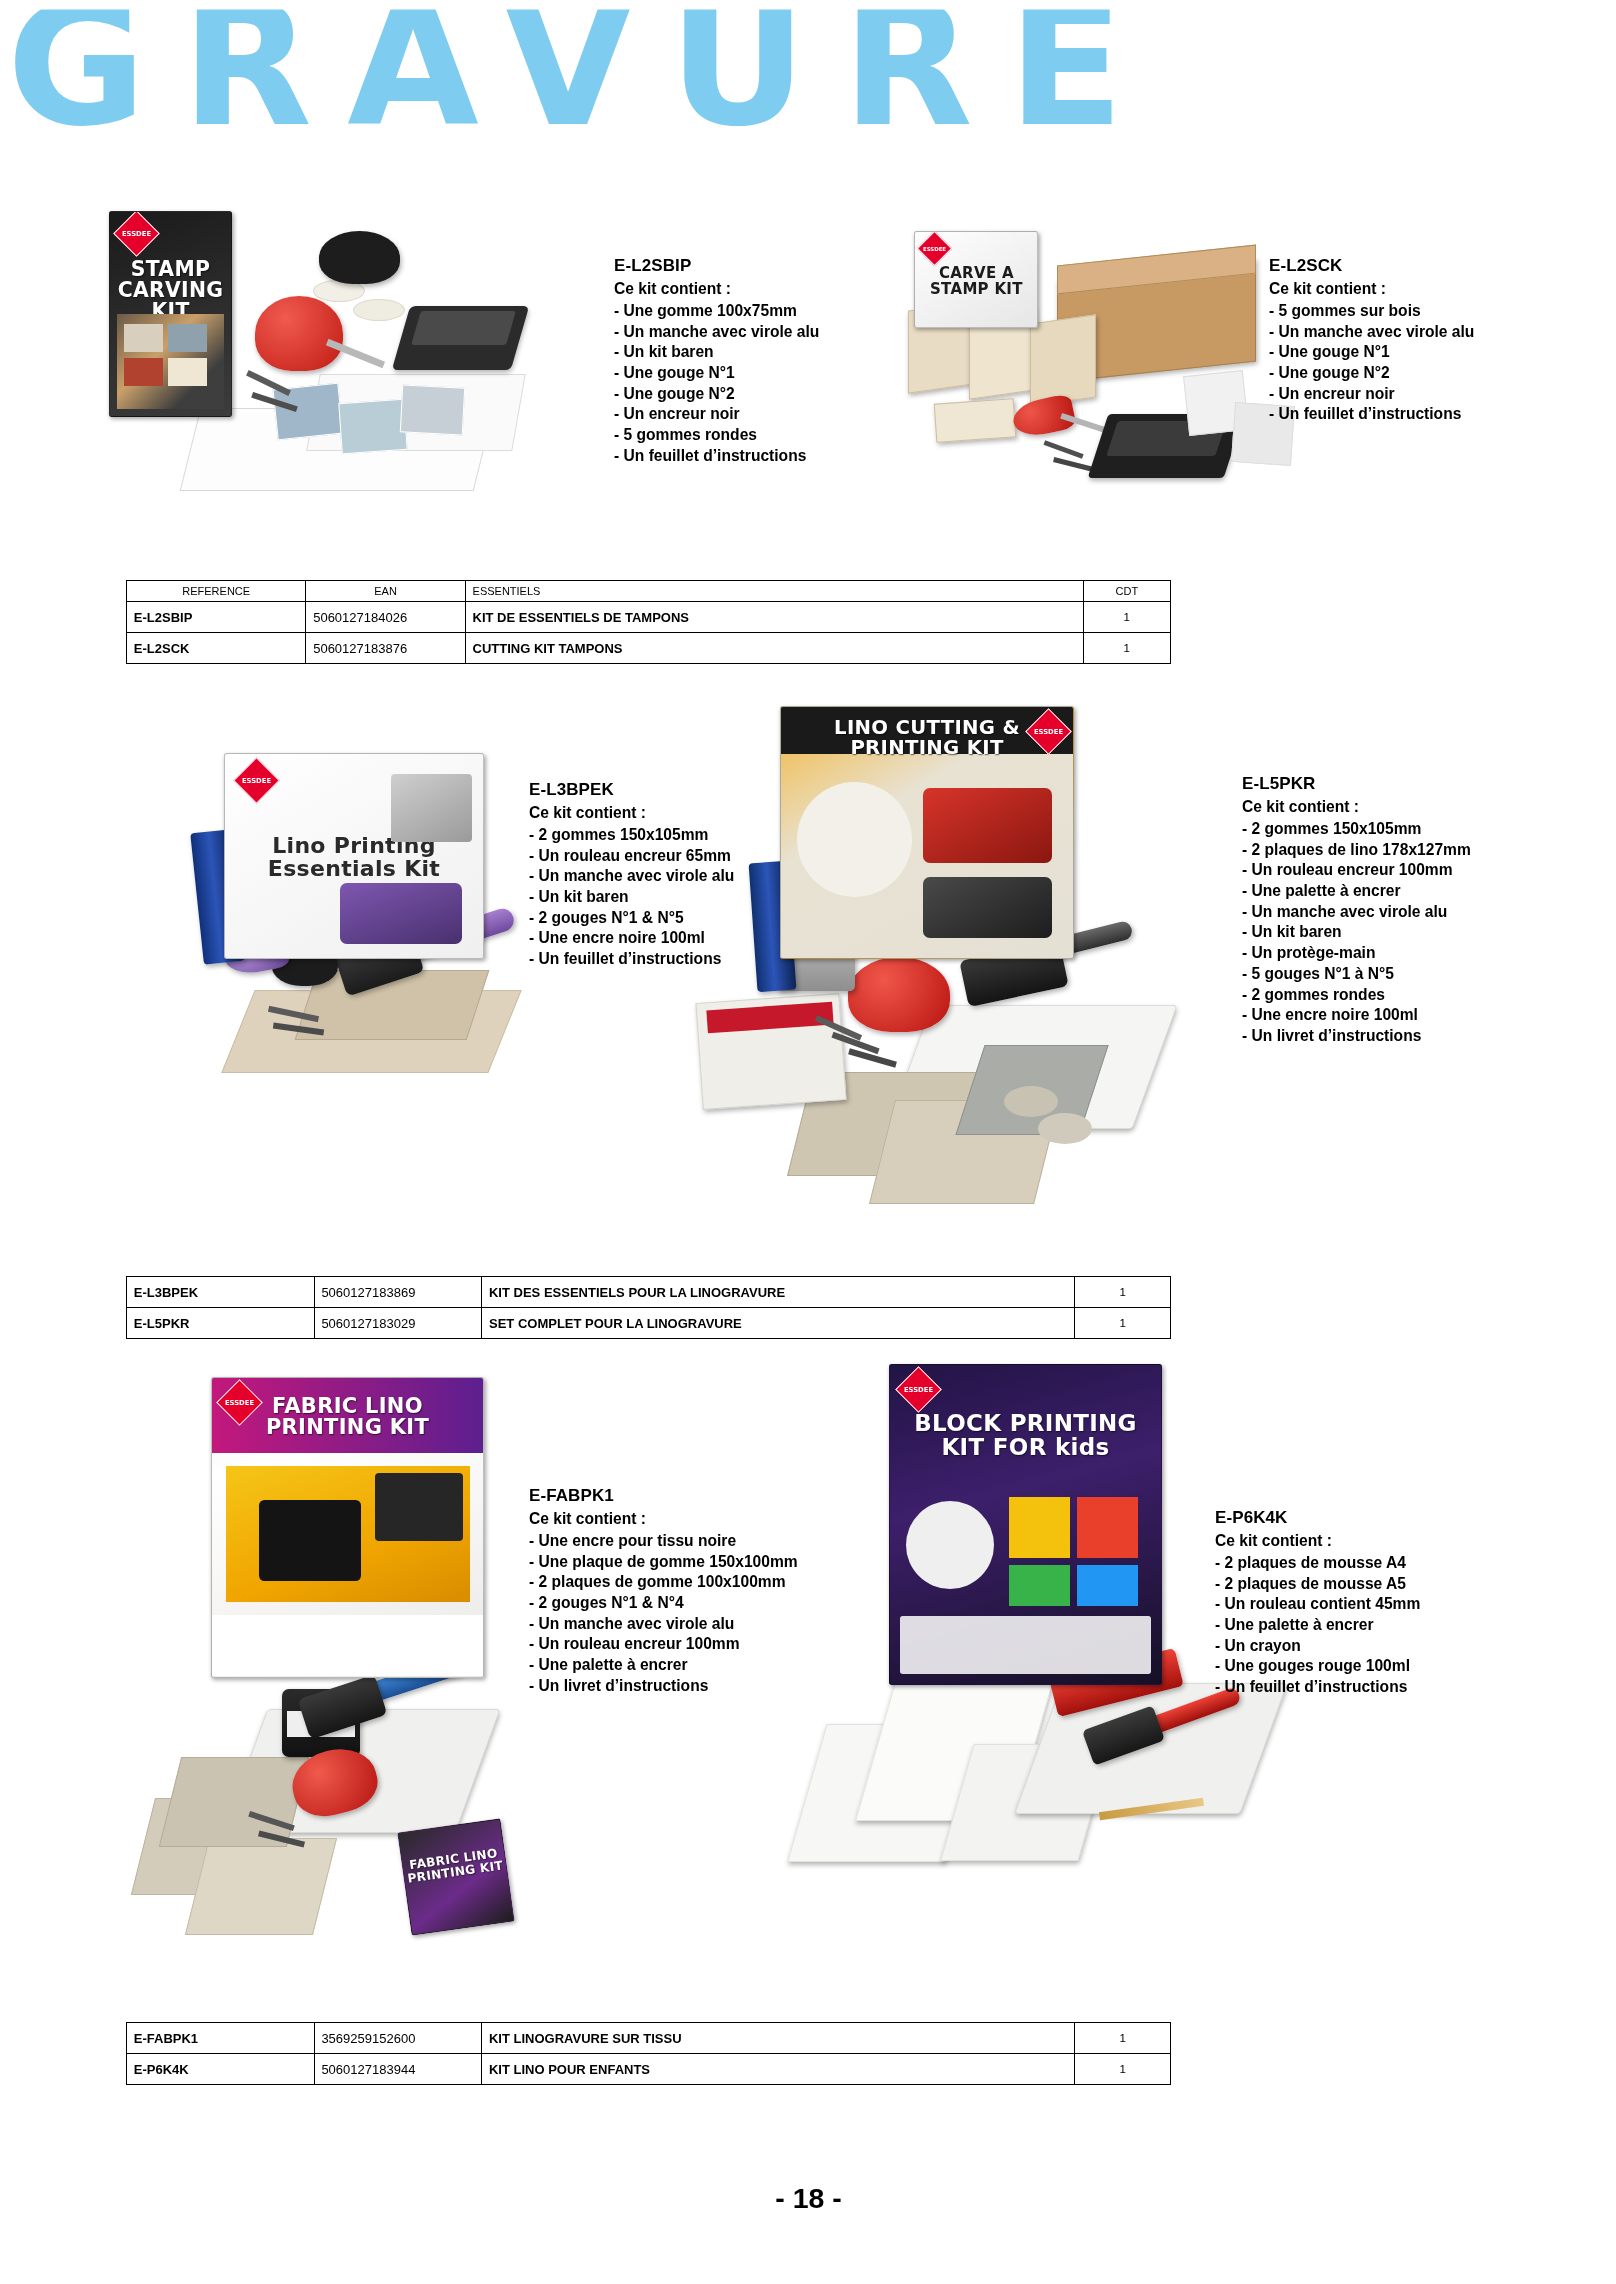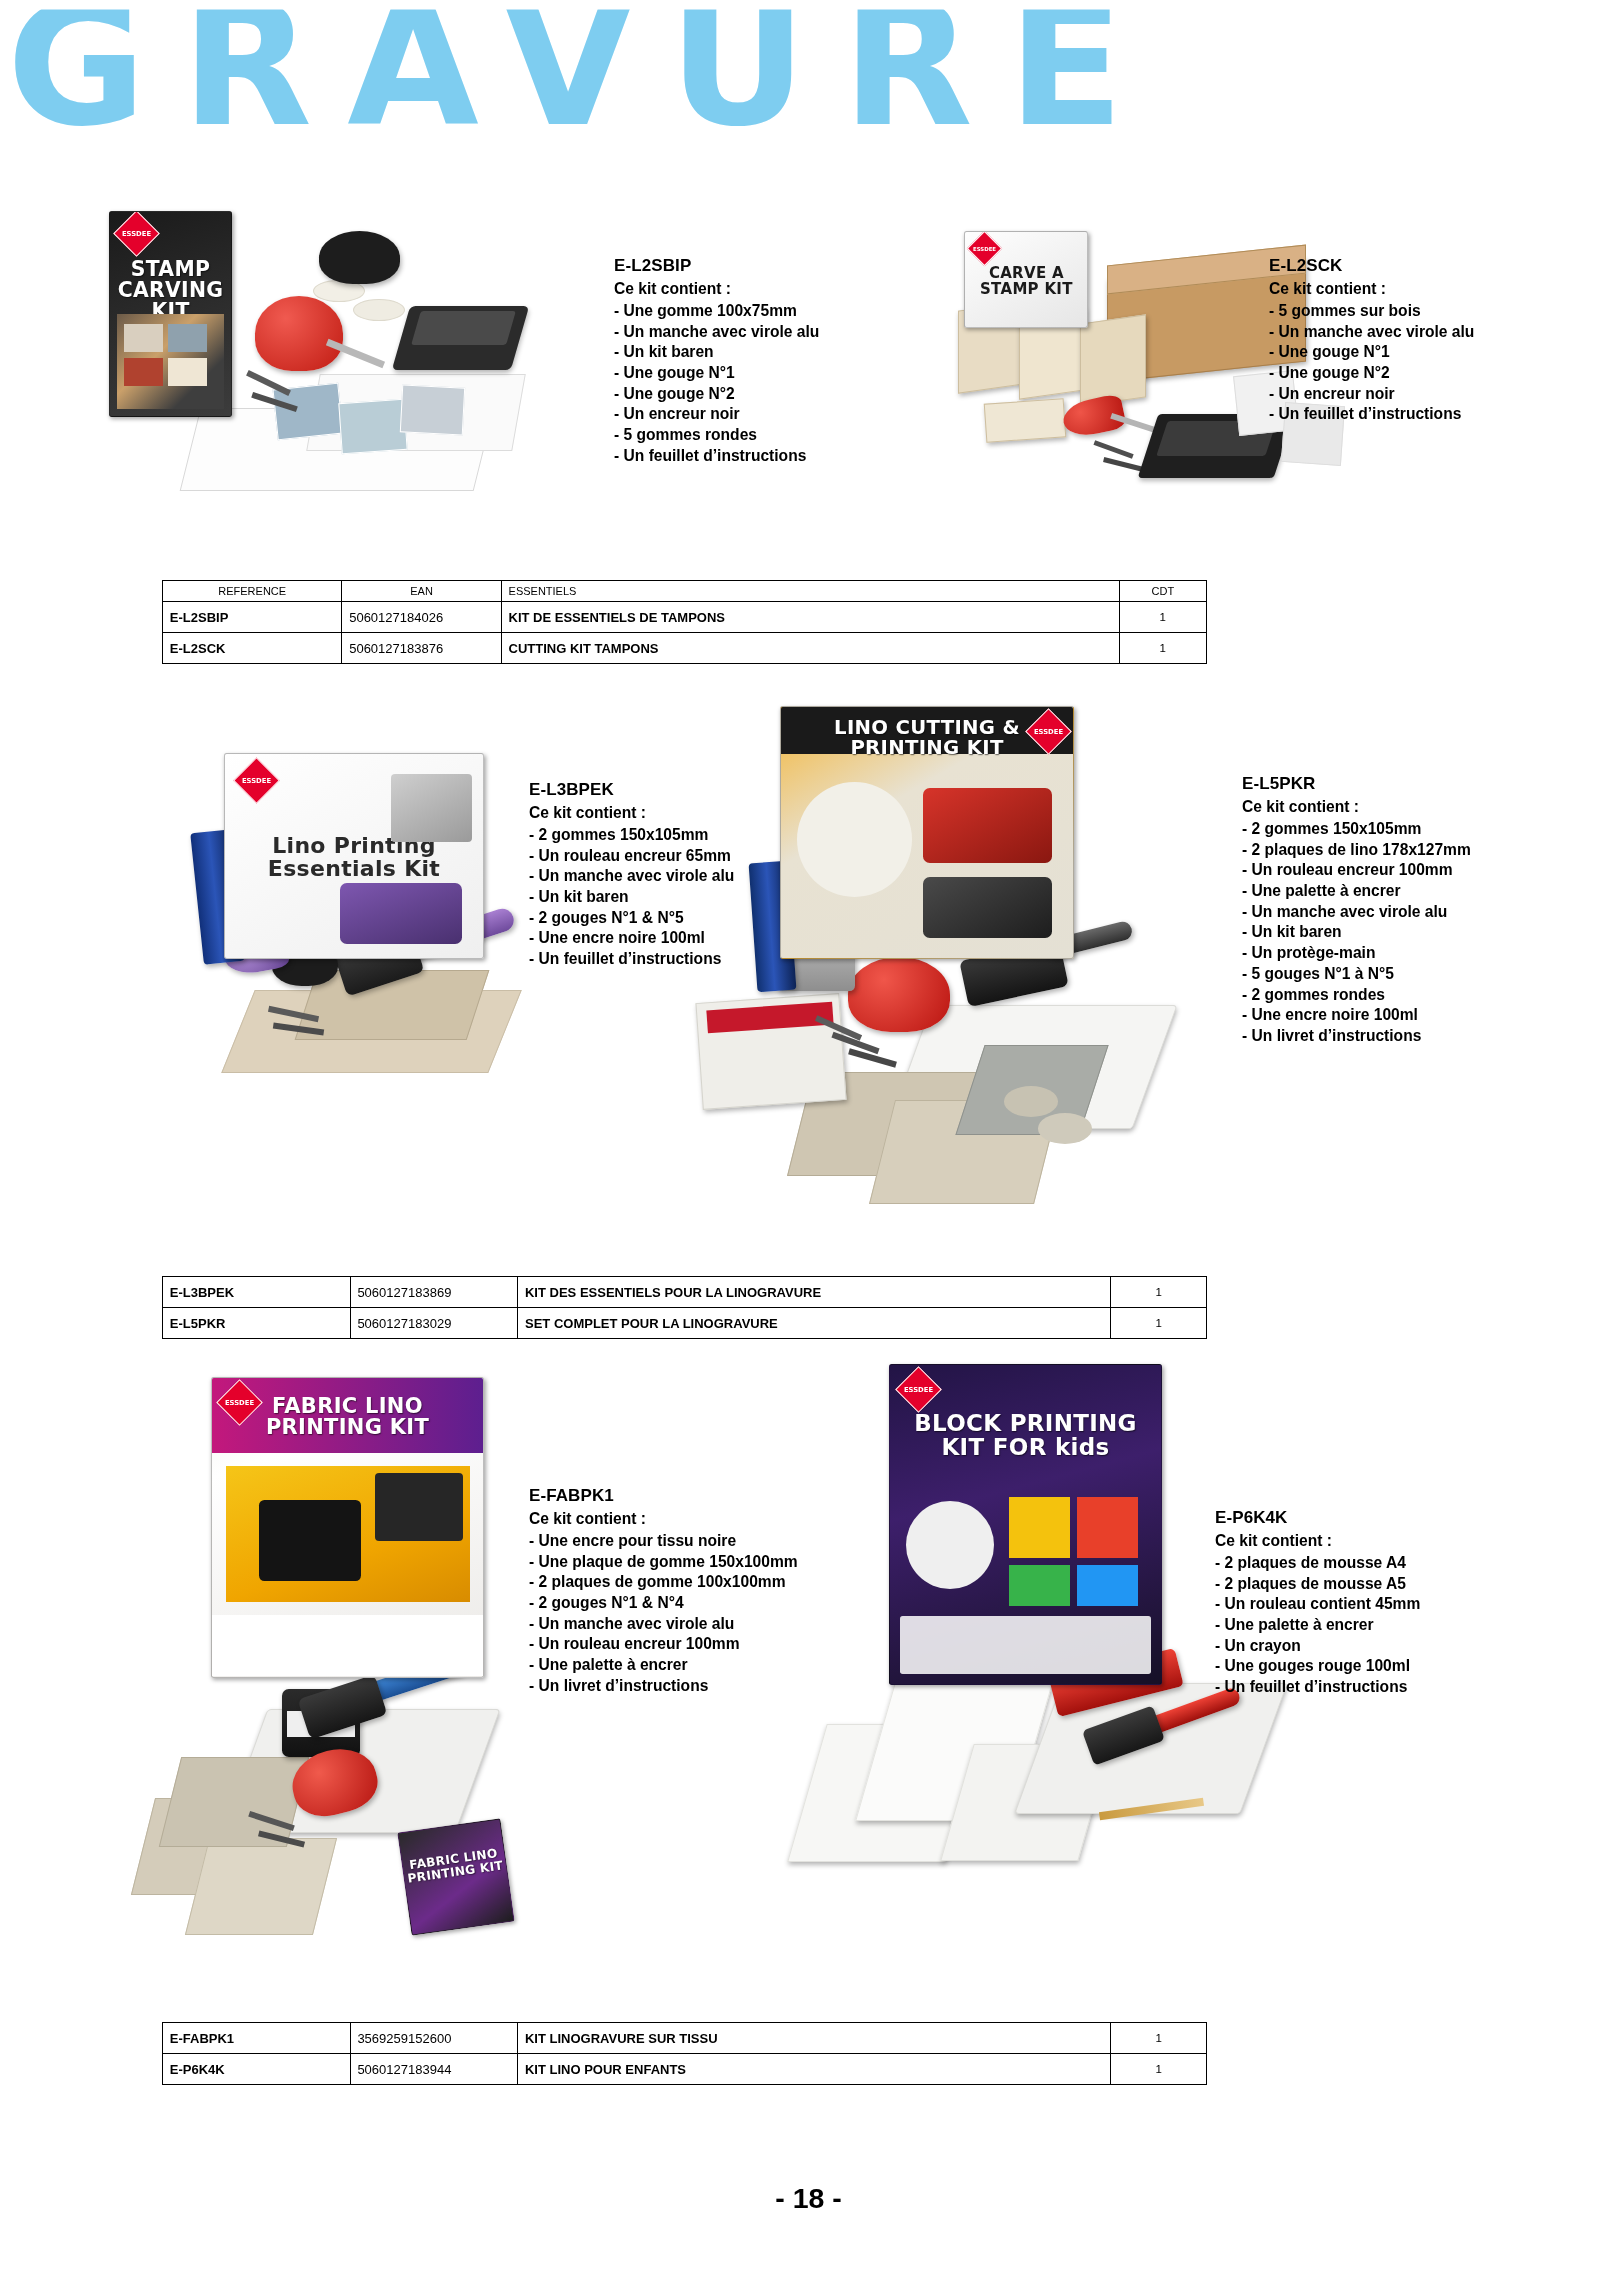--- a/index.html
+++ b/index.html
@@ -116,21 +116,20 @@
 
   .shape { position: absolute; }
   .soft { border-radius: 50%; }
   .shadowed { box-shadow: 1.4px 2.7px 5.4px rgba(0,0,0,0.3); }
 
   
   table.spec {
     position: absolute;
     border-collapse: collapse;
     font-family: "Liberation Sans", sans-serif;
-    margin-left: 36px;
   }
   table.spec th {
     font-size: 11px;
     font-weight: normal;
     text-align: center;
     padding: 4.1px 2.7px;
     border: 0.7px solid #000;
     background: #ffffff;
   }
   table.spec td {
@@ -222,21 +221,21 @@
     <li>- Un manche avec virole alu</li>
     <li>- Un kit baren</li>
     <li>- Une gouge N°1</li>
     <li>- Une gouge N°2</li>
     <li>- Un encreur noir</li>
     <li>- 5 gommes rondes</li>
     <li>- Un feuillet d’instructions</li>
   </ul>
 </div>
 
-<div class="photo" style="left:944px; top:231px; width:421px; height:299px;">
+<div class="photo" style="left:894px; top:231px; width:421px; height:299px;">
 
   <div class="shape shadowed" style="left:163px; top:37px; width:197px; height:102px; background:#c79a63; transform:skewY(-6deg); border:0.7px solid #a87f4c;"></div>
   <div class="shape" style="left:163px; top:24px; width:197px; height:27px; background:#d9b185; transform:skewY(-6deg); border:0.7px solid #b08c58;"></div>
 
   <div class="shape shadowed" style="left:13.6px; top:75px; width:64px; height:81px; background:#e8dcc4; border:0.7px solid #cdbe9f; transform:skewY(-8deg);"></div>
   <div class="shape shadowed" style="left:75px; top:81px; width:64px; height:81px; background:#efe5cf; border:0.7px solid #cdbe9f; transform:skewY(-8deg);"></div>
   <div class="shape shadowed" style="left:136px; top:88px; width:64px; height:81px; background:#e6d9bd; border:0.7px solid #cdbe9f; transform:skewY(-8deg);"></div>
   <div class="shape shadowed" style="left:41px; top:170px; width:78px; height:37px; background:#efe7d4; border:0.7px solid #cdbe9f; transform:rotate(-4deg);"></div>
 
   <div class="shape shadowed" style="left:119px; top:168px; width:61px; height:35px; background:radial-gradient(circle at 30% 30%, #ef5548, #b5140f); border-radius:50% 26% 26% 50%; transform:rotate(-12deg);"></div>

